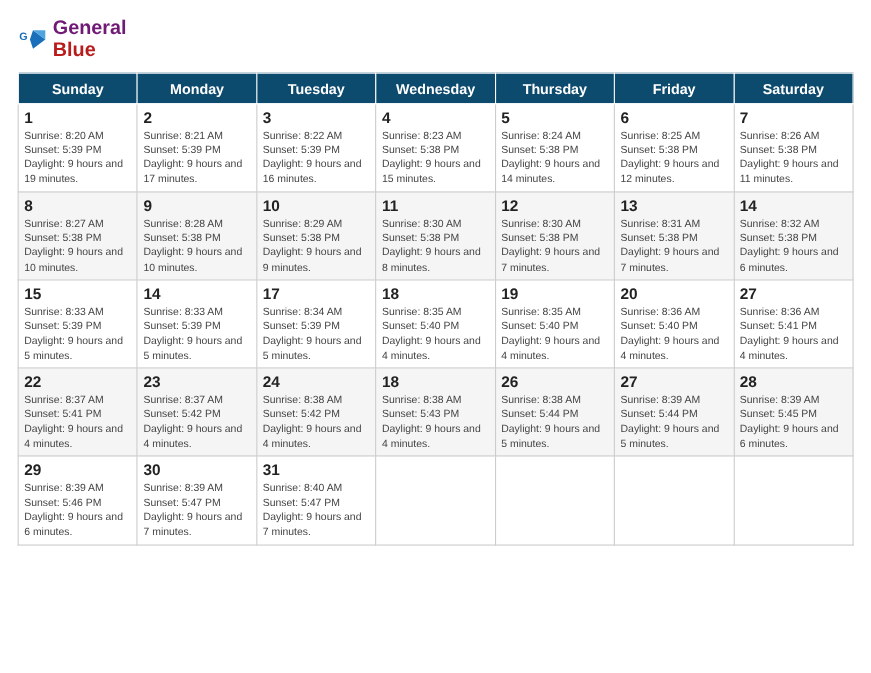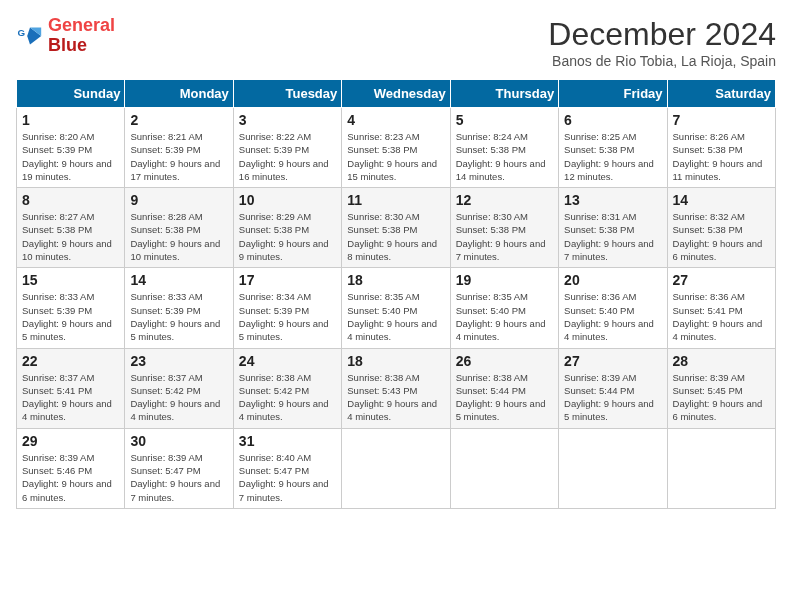--- a/index.html
+++ b/index.html
@@ -21,21 +21,21 @@
       align-items: center;
       gap: 4px;
     }
     .logo-text {
       font-size: 18px;
       font-weight: bold;
       color: #333;
       line-height: 1.1;
     }
     .logo-text span {
-      color: #ef4444;
+      color: #701a75;
     }
     .logo-icon {
       width: 28px;
       height: 28px;
     }
     .title-block {
       text-align: right;
     }
     .month-title {
       font-size: 32px;
@@ -45,26 +45,26 @@
     .location {
       font-size: 14px;
       color: #555;
     }
     table {
       width: 100%;
       border-collapse: collapse;
       font-size: 10px;
     }
     th {
-      background-color: #0369a1;
+      background-color: #0c4a6e;
       color: #fff;
       padding: 6px 4px;
       font-size: 13px;
       font-weight: bold;
-      text-align: right;
+      text-align: center;
       border: 1px solid #fff;
     }
     td {
       border: 1px solid #ccc;
       vertical-align: top;
       padding: 4px 5px;
       width: calc(100% / 7);
       min-height: 80px;
       background: #fff;
     }
@@ -95,24 +95,20 @@
     <svg class="logo-icon" viewBox="0 0 40 40">
       <text x="2" y="20" font-size="14" fill="#1a6fba" font-weight="bold">G</text>
       <polygon points="20,8 36,20 20,32 16,20" fill="#1a6fba"></polygon>
       <polygon points="20,8 36,20 36,8" fill="#4fa3e0"></polygon>
     </svg>
     <div class="logo-text">
       <span>General</span><br>
       <span style="color:#b91c1c;">Blue</span>
     </div>
   </div>
-  <div class="title-block">
-    <div class="month-title">December 2024</div>
-    <div class="location">Banos de Rio Tobia, La Rioja, Spain</div>
-  </div>
 </div>
 
 <table>
   <thead>
     <tr>
     <th>Sunday</th>
         <th>Monday</th>
         <th>Tuesday</th>
         <th>Wednesday</th>
         <th>Thursday</th>

